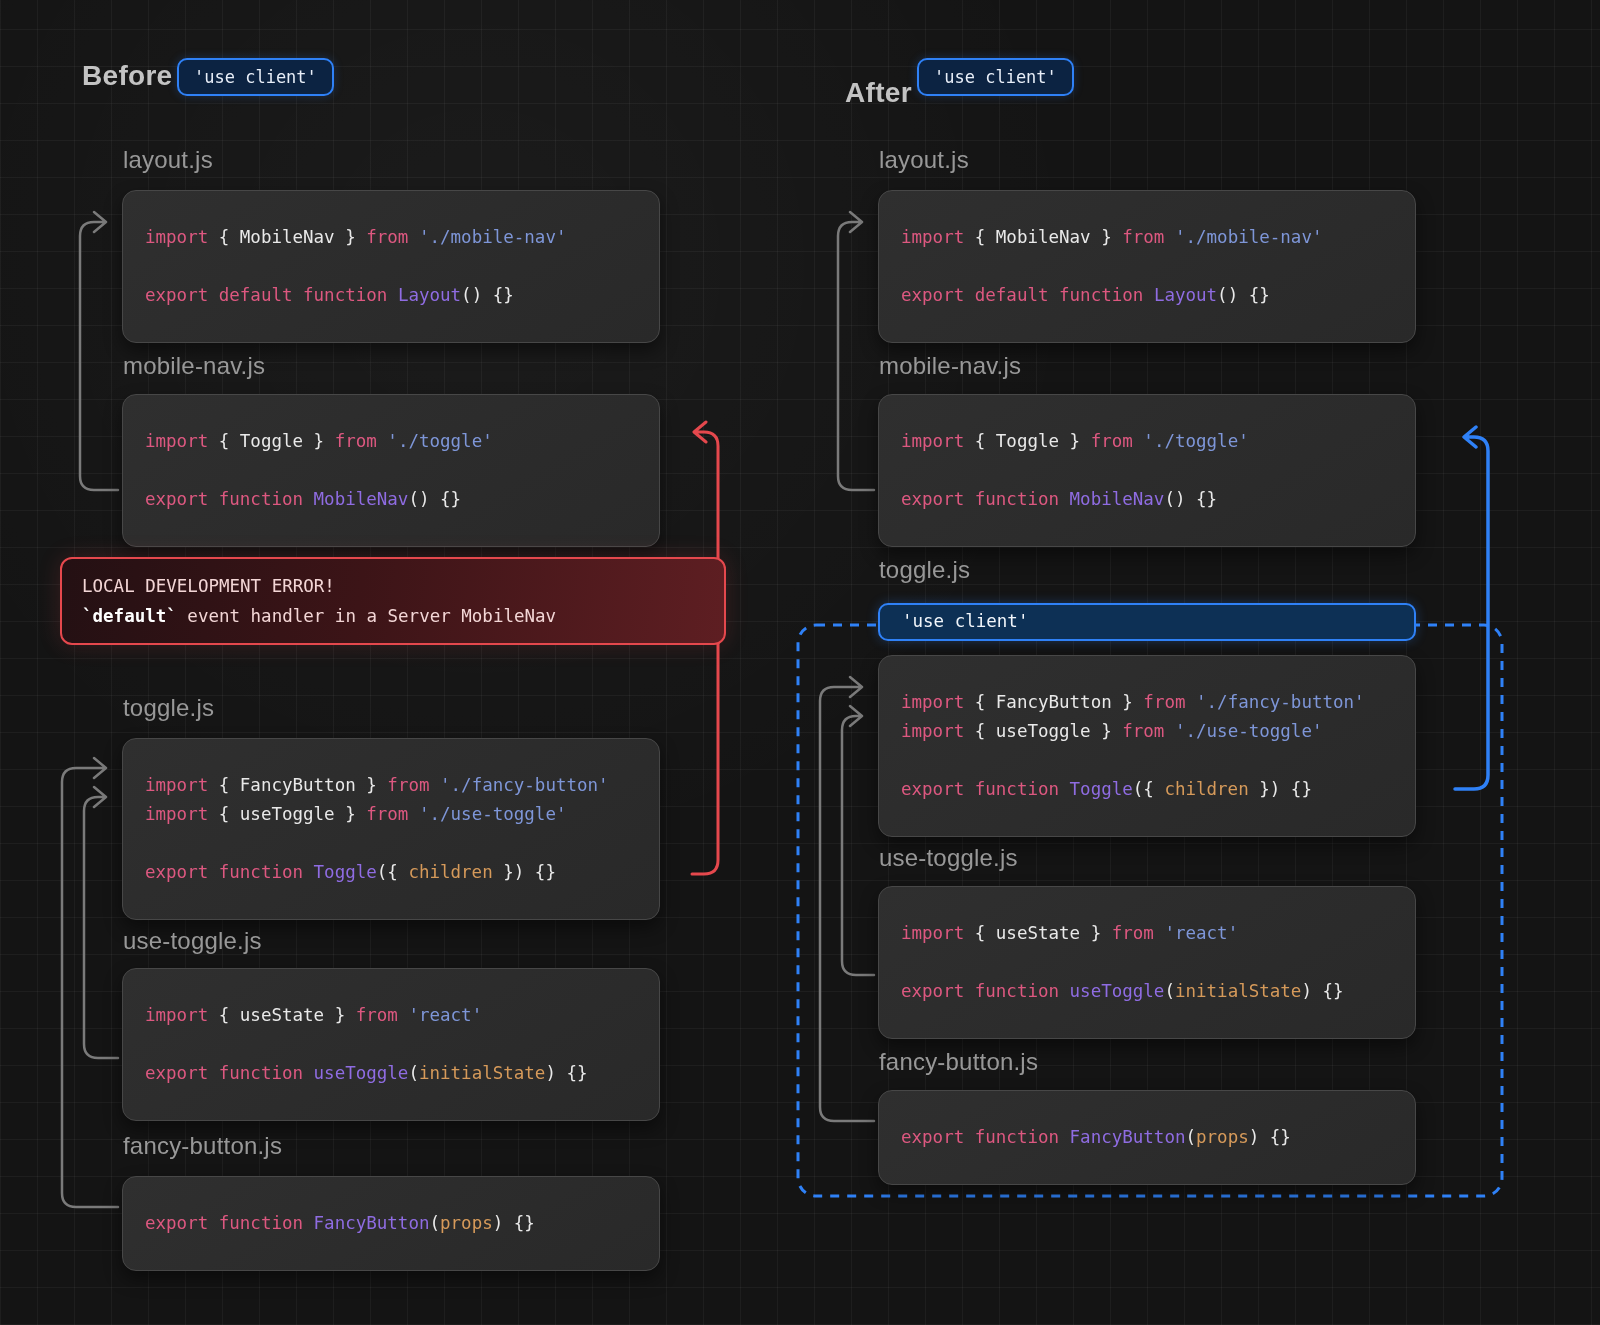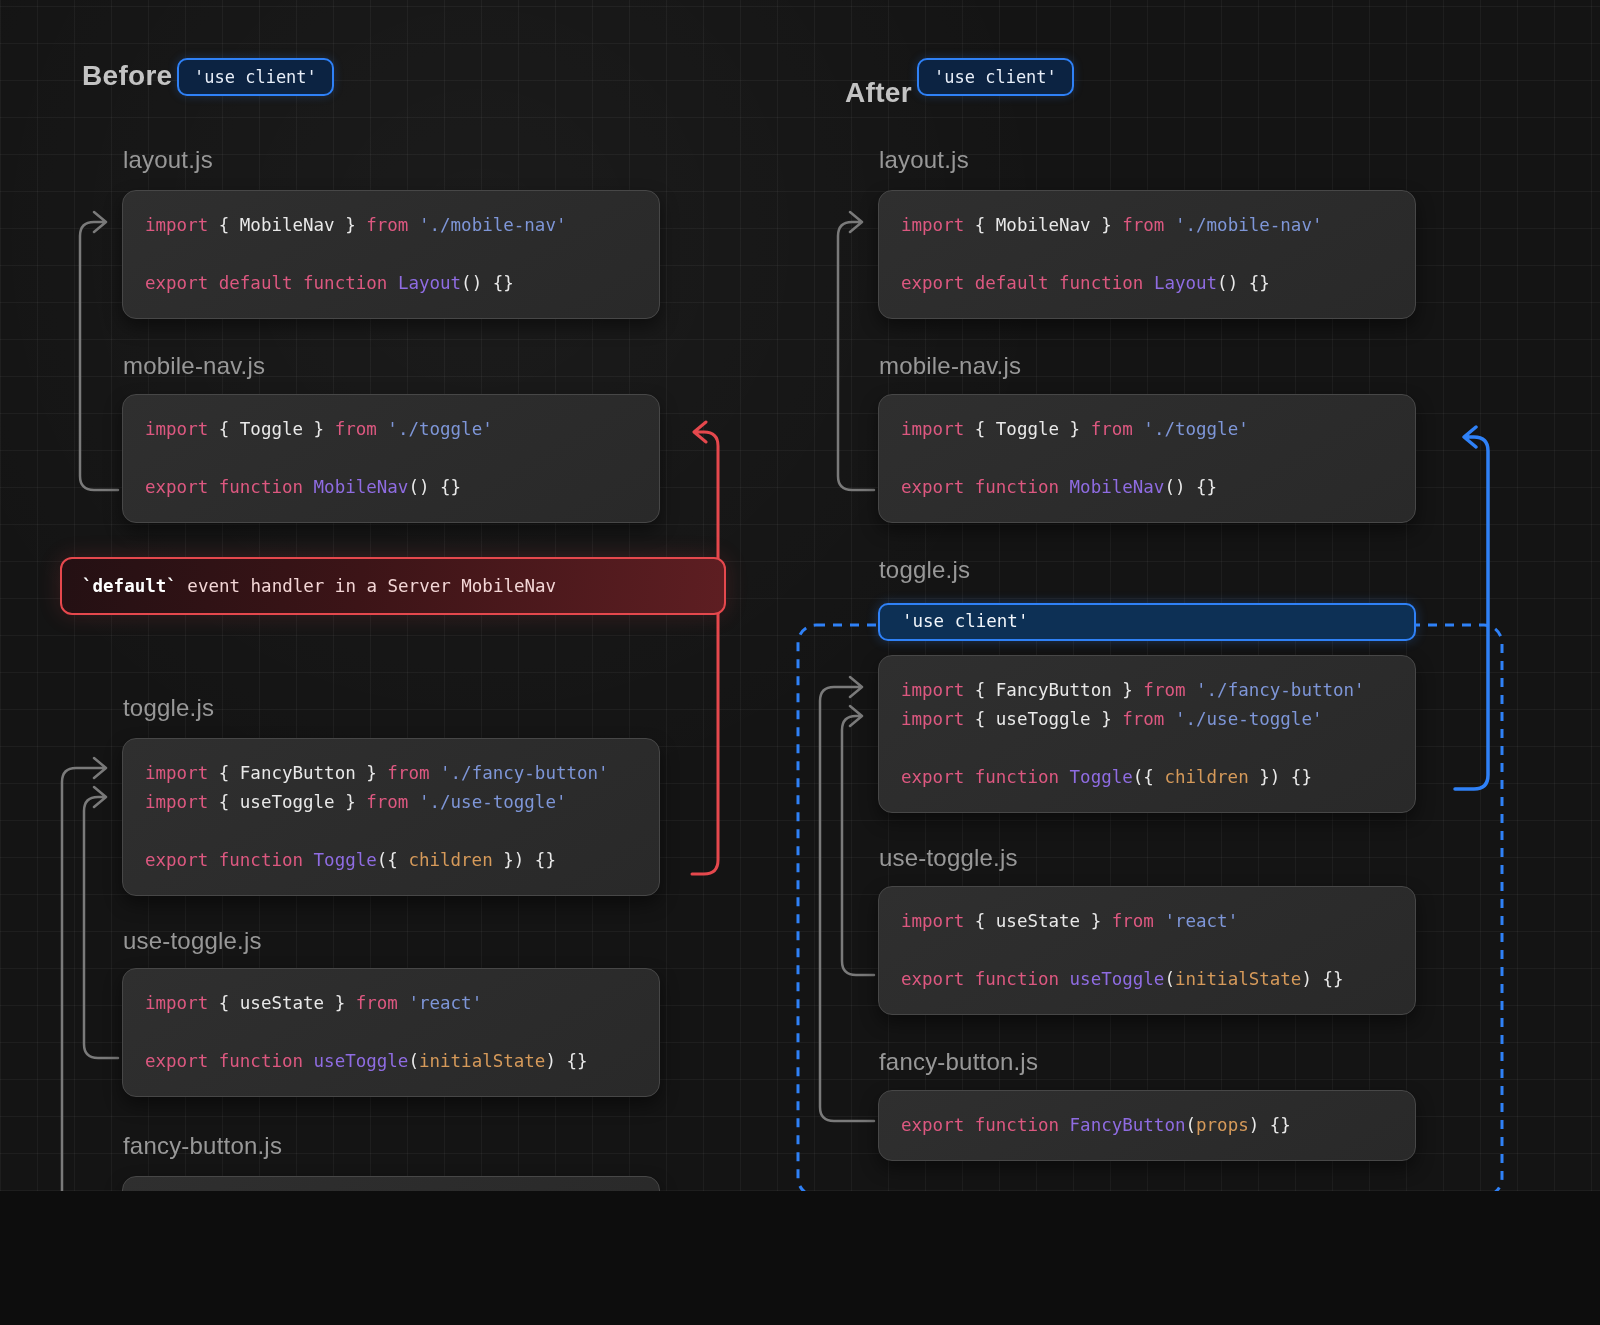--- a/index.html
+++ b/index.html
@@ -1,17 +1,17 @@
 <!DOCTYPE html>
 <html><head>
 <meta charset="utf-8">
 <style>
   html,body{margin:0;padding:0;background:#0d0d0d;}
   .canvas{
-    position:relative;width:1600px;height:1191px;overflow:hidden;
+    position:relative;width:1600px;height:1325px;overflow:hidden;
     background-color:#141414;
     background-image:
       repeating-linear-gradient(0deg, rgba(255,255,255,0.045) 0 1px, transparent 1px 37px),
       repeating-linear-gradient(90deg, rgba(255,255,255,0.045) 0 1px, transparent 1px 37px),
       radial-gradient(circle at 30% 20%, rgba(255,255,255,0.03), transparent 40%);
     font-family:"Liberation Sans", sans-serif;
   }
   .arrow-layer{position:absolute;left:0;top:0;z-index:0;}
   .heading{
     position:absolute;z-index:2;
@@ -23,21 +23,21 @@
     color:#e8eef8;font-family:"DejaVu Sans Mono",monospace;font-size:17px;
     padding:7px 15px;box-shadow:0 0 10px rgba(47,129,247,.25);
   }
   .file-label{
     position:absolute;z-index:2;color:#989898;font-size:24px;letter-spacing:.2px;
   }
   .code-box{
     position:absolute;z-index:2;box-sizing:border-box;width:538px;
     background:linear-gradient(150deg,#2f2f2f,#292929);
     border:1px solid #474747;border-radius:14px;
-    padding:20px 22px;
+    padding:32px 22px;
     font-family:"DejaVu Sans Mono",monospace;font-size:17.5px;color:#ececec;
     box-shadow:0 8px 18px rgba(0,0,0,.45);
   }
   .code-line{height:29px;line-height:29px;white-space:pre;}
   .tok-kw{color:#dd5880;}
   .tok-pl{color:#e9e9e9;}
   .tok-str{color:#7e96d8;}
   .tok-fn{color:#8f6ce2;}
   .tok-arg{color:#d69a5a;}
   .error-box{
@@ -96,20 +96,21 @@
     </div>
 
   <div class="file-label" style="left:123px;top:352px;">mobile-nav.js</div>
   <div class="code-box" style="left:122px;top:394px;">
       <div class="code-line"><span class="tok-kw">import</span><span class="tok-pl"> { Toggle } </span><span class="tok-kw">from</span><span class="tok-str"> './toggle'</span></div>
       <div class="code-line">&nbsp;</div>
       <div class="code-line"><span class="tok-kw">export function </span><span class="tok-fn">MobileNav</span><span class="tok-pl">() {}</span></div>
     </div>
 
   <div class="error-box" style="left:60px;top:557px;width:666px;">
+      <div class="code-line"><span class="tok-er">LOCAL DEVELOPMENT ERROR!</span></div>
       <div class="code-line"><span class="tok-erb">`default`</span><span class="tok-er"> event handler in a Server MobileNav</span></div>
     </div>
 
   <div class="file-label" style="left:123px;top:694px;">toggle.js</div>
   <div class="code-box" style="left:122px;top:738px;">
       <div class="code-line"><span class="tok-kw">import</span><span class="tok-pl"> { FancyButton } </span><span class="tok-kw">from</span><span class="tok-str"> './fancy-button'</span></div>
       <div class="code-line"><span class="tok-kw">import</span><span class="tok-pl"> { useToggle } </span><span class="tok-kw">from</span><span class="tok-str"> './use-toggle'</span></div>
       <div class="code-line">&nbsp;</div>
       <div class="code-line"><span class="tok-kw">export function </span><span class="tok-fn">Toggle</span><span class="tok-pl">({ </span><span class="tok-arg">children</span><span class="tok-pl"> }) {}</span></div>
     </div>

